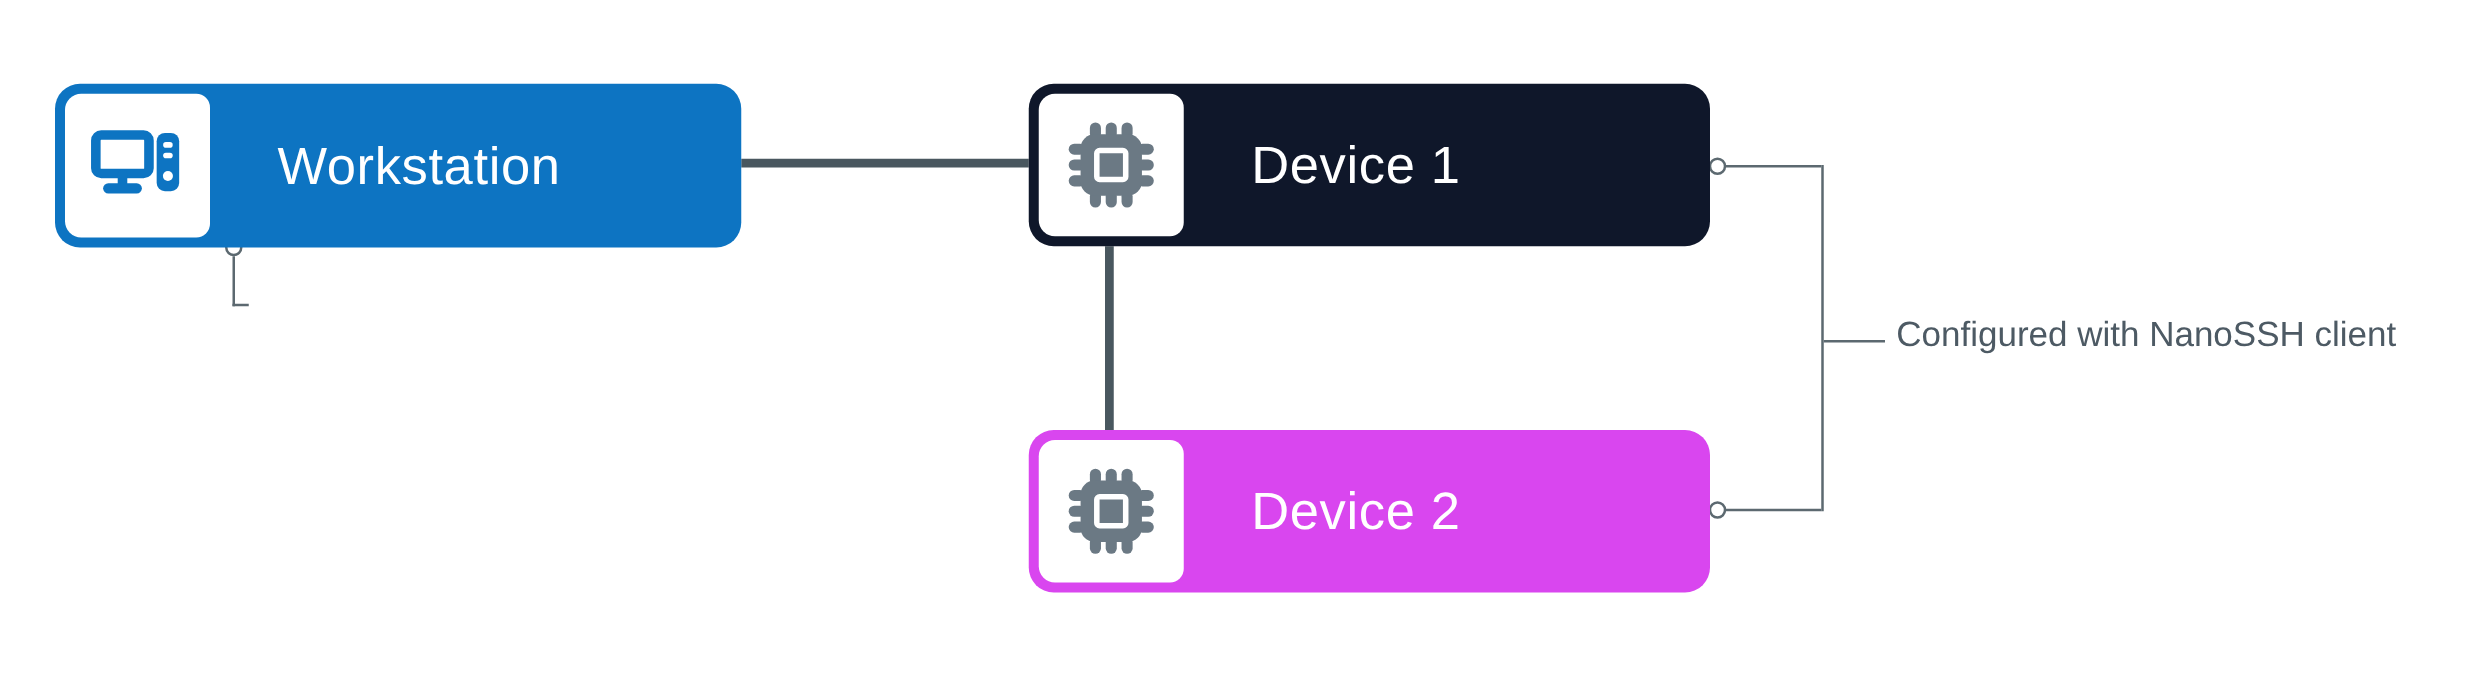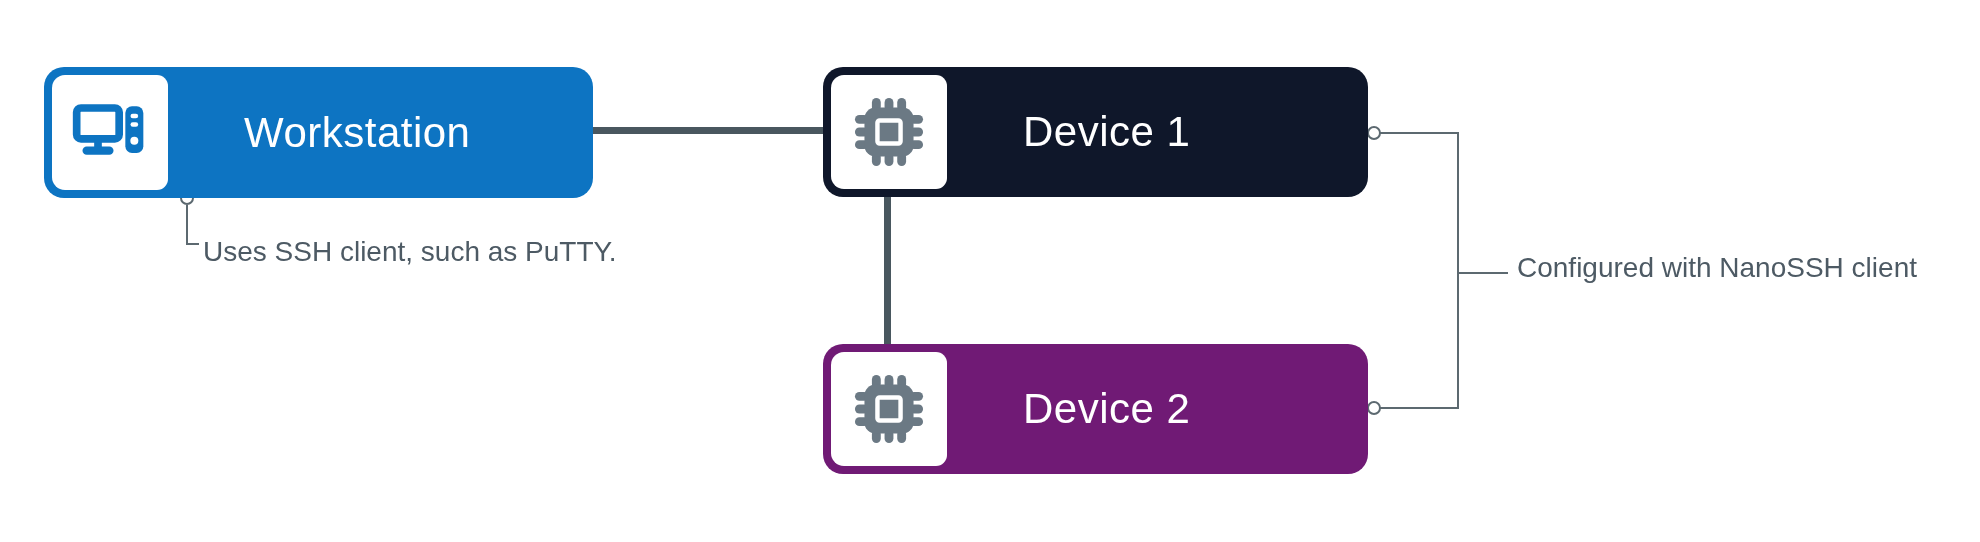--- a/index.html
+++ b/index.html
@@ -14,38 +14,38 @@
 
   
   .node {
     position: absolute;
     display: flex;
     align-items: center;
     border-radius: 20px;
   }
   .node-workstation { left: 44px;  top: 67px;  width: 549px; height: 131px; background: #0d74c2; }
   .node-device1     { left: 823px; top: 67px;  width: 545px; height: 130px; background: #0f172a; }
-  .node-device2     { left: 823px; top: 344px; width: 545px; height: 130px; background: #701a75; }
+  .node-device2     { left: 823px; top: 344px; width: 545px; height: 130px; background: #d946ef; }
 
   .icon-tile {
     flex: 0 0 116px;
     width: 116px;
     align-self: stretch;
     margin: 8px;
     background: #ffffff;
     border-radius: 13px 11px 11px 13px;
     display: flex;
     align-items: center;
     justify-content: center;
   }
   .node-label {
     color: #ffffff;
     font-size: 42px;
     font-weight: 400;
-    margin-left: 68px;
+    margin-left: 46px;
     white-space: nowrap;
     letter-spacing: 0.5px;
   }
 
   
   .conn { position: absolute; background: #49575f; }
   .conn-ws-d1 { left: 593px; top: 127px; width: 230px; height: 7px; }
   .conn-d1-d2 { left: 884px; top: 197px; width: 7px;  height: 147px; }
 
   
@@ -156,19 +156,18 @@
           <rect x="37" y="21.2" width="8.5" height="5.6" rx="2.8"></rect>
           <rect x="37" y="29.2" width="8.5" height="5.6" rx="2.8"></rect>
           <rect x="8.5" y="8.5" width="31" height="31" rx="7"></rect>
         </g>
         <rect x="16.7" y="16.7" width="14.6" height="14.6" rx="1.4" fill="none" stroke="#ffffff" stroke-width="2.8"></rect>
       </svg>
     </div>
     <div class="node-label">Device 2</div>
   </div>
 
-  <div class="note note-ws">Uses SSH client, such as PuTTY.</div>
 
   <div class="note note-devices">
     <div>Configured with NanoSSH client</div>
   </div>
 
 </div>
 
 </body></html>

